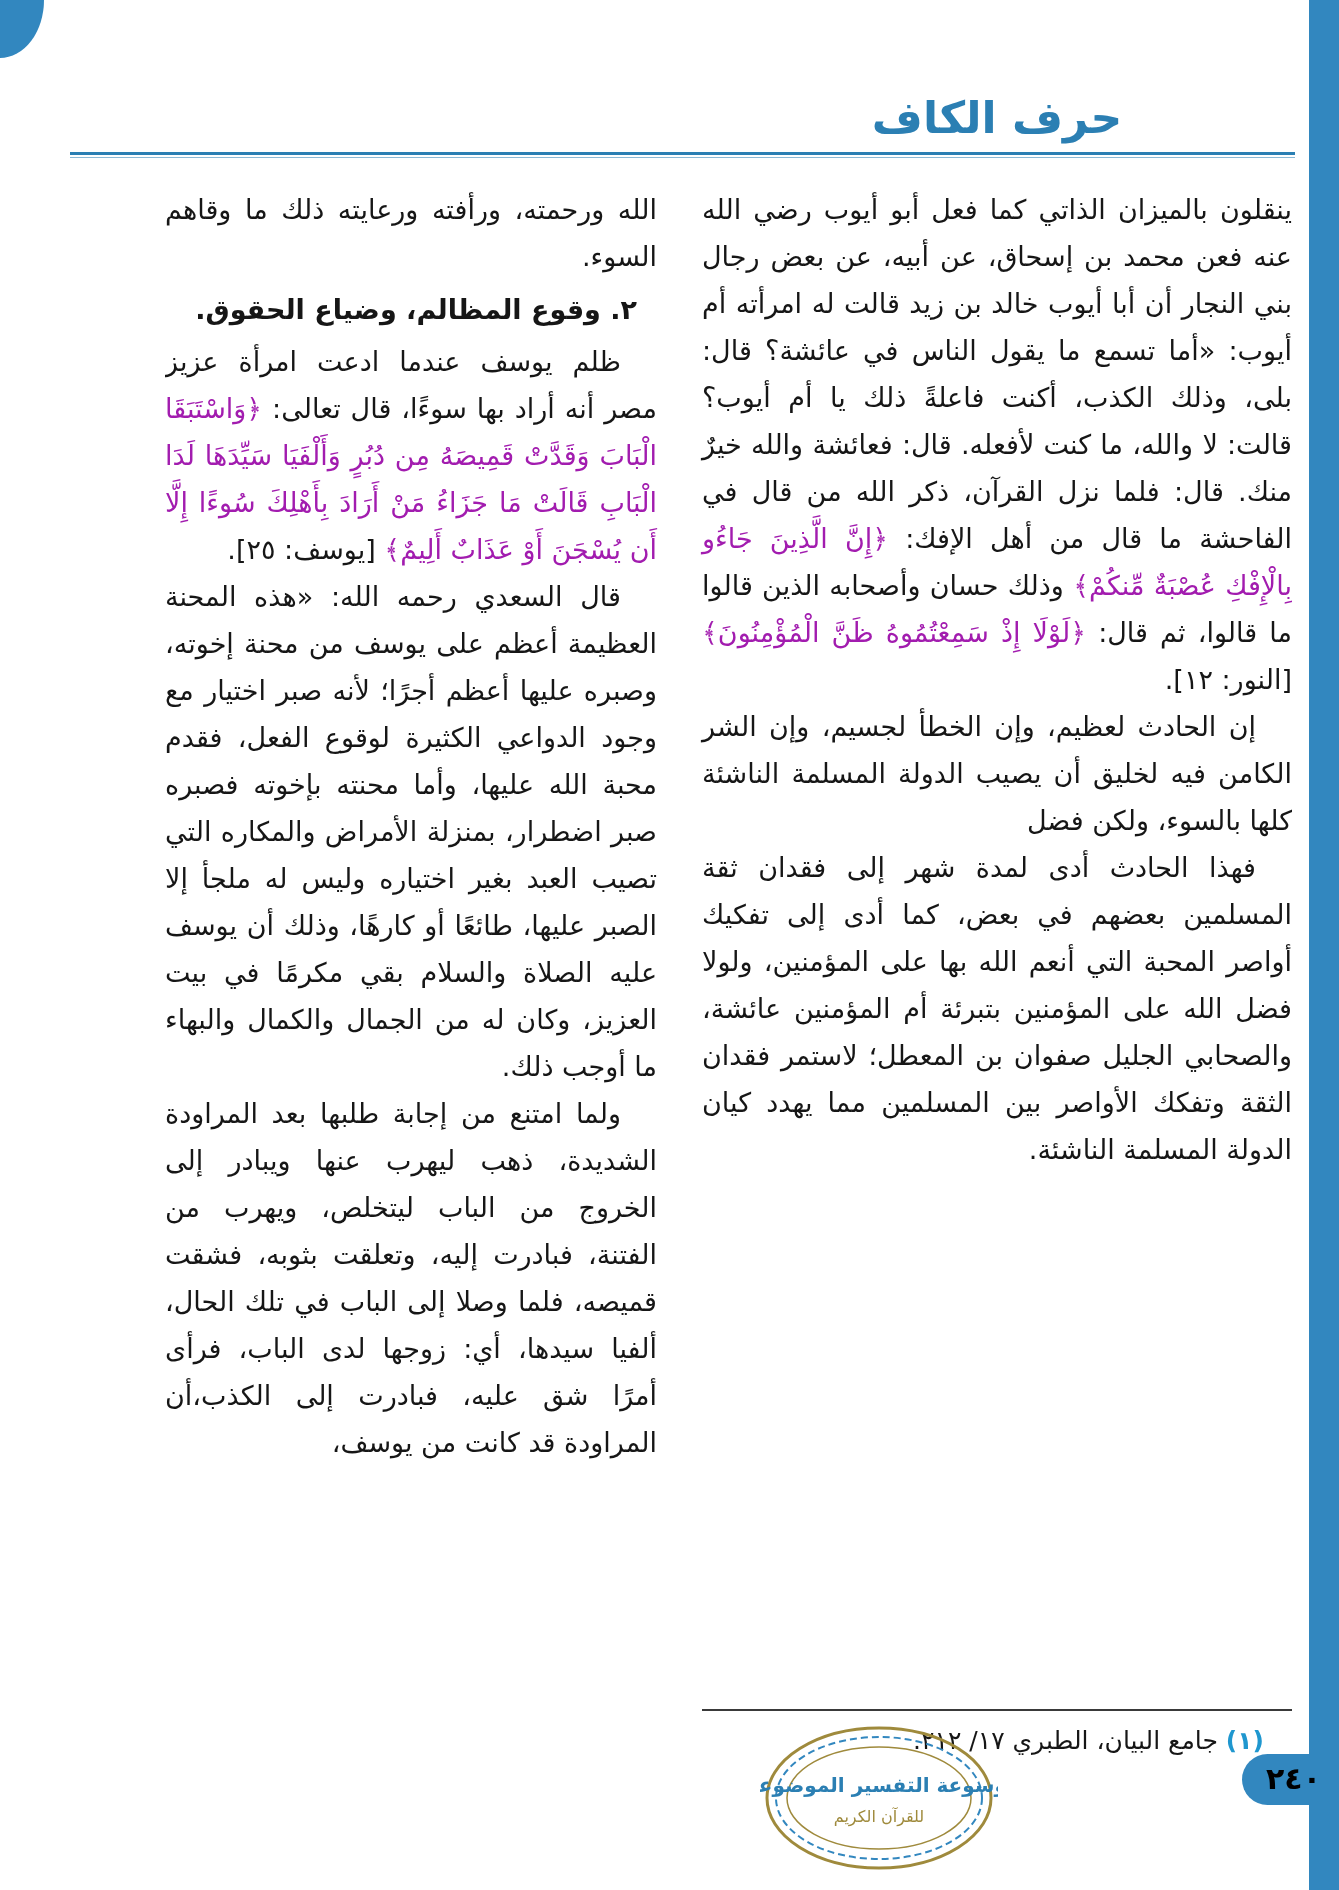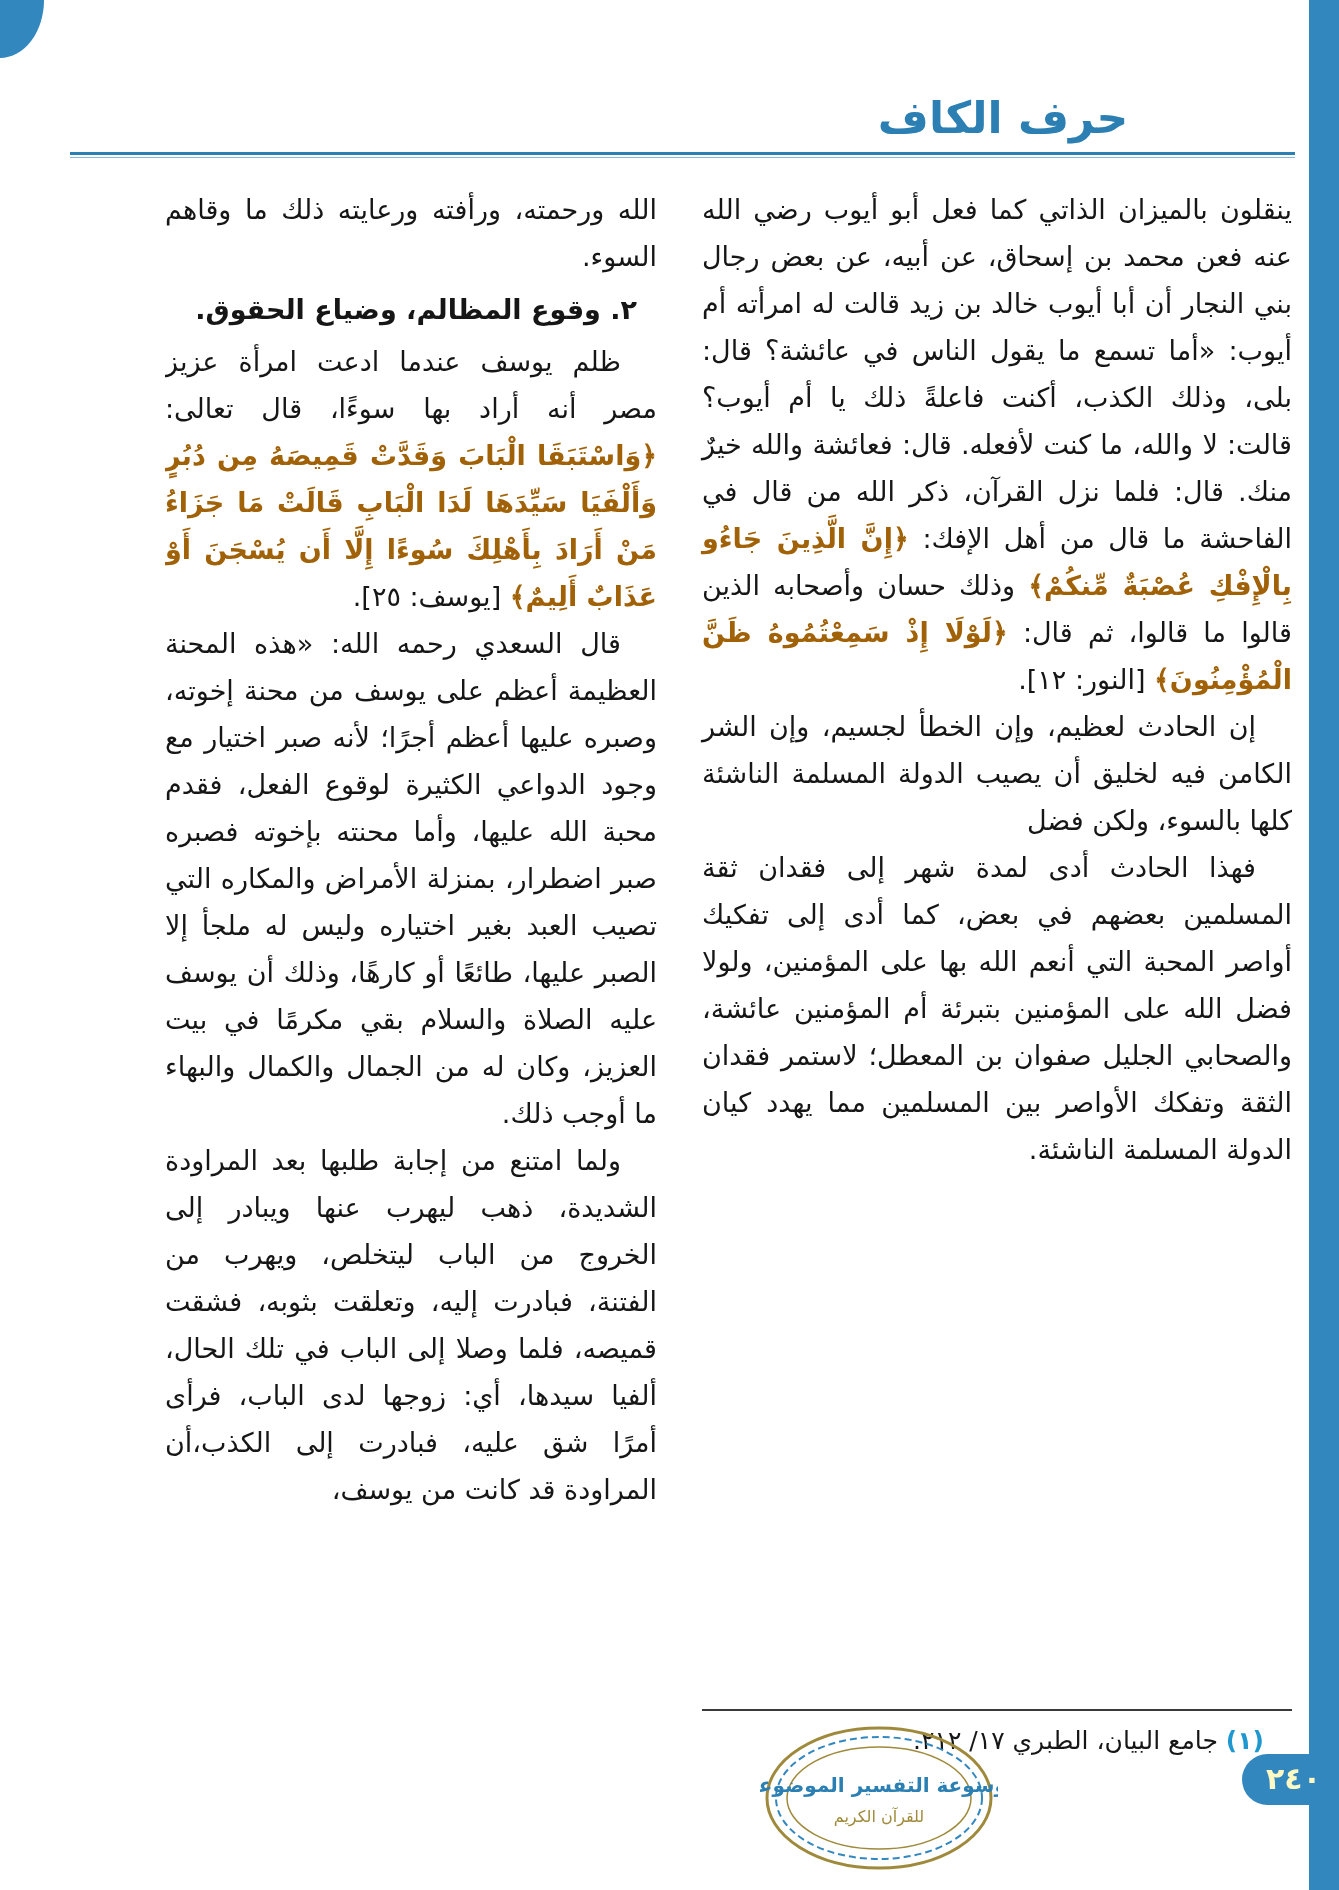--- a/index.html
+++ b/index.html
@@ -20,21 +20,21 @@
     background:#3287bf;
   }
   
   .corner {
     position:absolute; top:0; left:0;
     width:44px; height:58px;
     background:#3287bf;
     border-bottom-right-radius:100% 100%;
   }
   .header-title {
-    position:absolute; top:92px; right:41px;
+    position:absolute; top:92px; right:47px;
     width:590px;
     text-align:center;
     font-size:44px; font-weight:bold;
     color:#2b7fb3;
     letter-spacing:1px;
   }
   .header-rule {
     position:absolute; top:152px; left:70px; right:44px;
     height:3px; background:#2b7fb3;
   }
@@ -54,36 +54,36 @@
   .col-left  { flex:1; }
   .para { margin:0; text-indent:36px; }
   .para.noindent { text-indent:0; }
   .para.heading {
     text-indent:20px;
     font-weight:bold;
     font-size:27px;
     line-height:52px;
     margin:4px 0 2px;
   }
-  .quran { color:#a16207; font-weight:bold; }
+  .quran { color:#a21caf; font-weight:normal; }
   .fn-marker {
     color:#1f97cf; font-weight:bold;
     font-size:0.68em; vertical-align:super; line-height:0;
   }
   .footnote {
     margin-top:auto;
     border-top:2px solid #3a3a3a;
     padding-top:10px;
     font-size:25px; line-height:40px;
     text-indent:28px;
   }
   .fn-num { color:#1f97cf; font-weight:bold; margin-left:8px; }
   .page-number {
     position:absolute; right:0; bottom:85px;
-    background:#3287bf; color:#fef9c3;
+    background:#3287bf; color:#000000;
     font-size:30px; font-weight:bold;
     padding:7px 18px 9px 24px;
     border-radius:26px 0 0 26px;
     z-index:3;
   }
   .emblem {
     position:absolute; left:760px; top:1722px;
     width:238px; height:158px; z-index:2;
   }
 </style>

